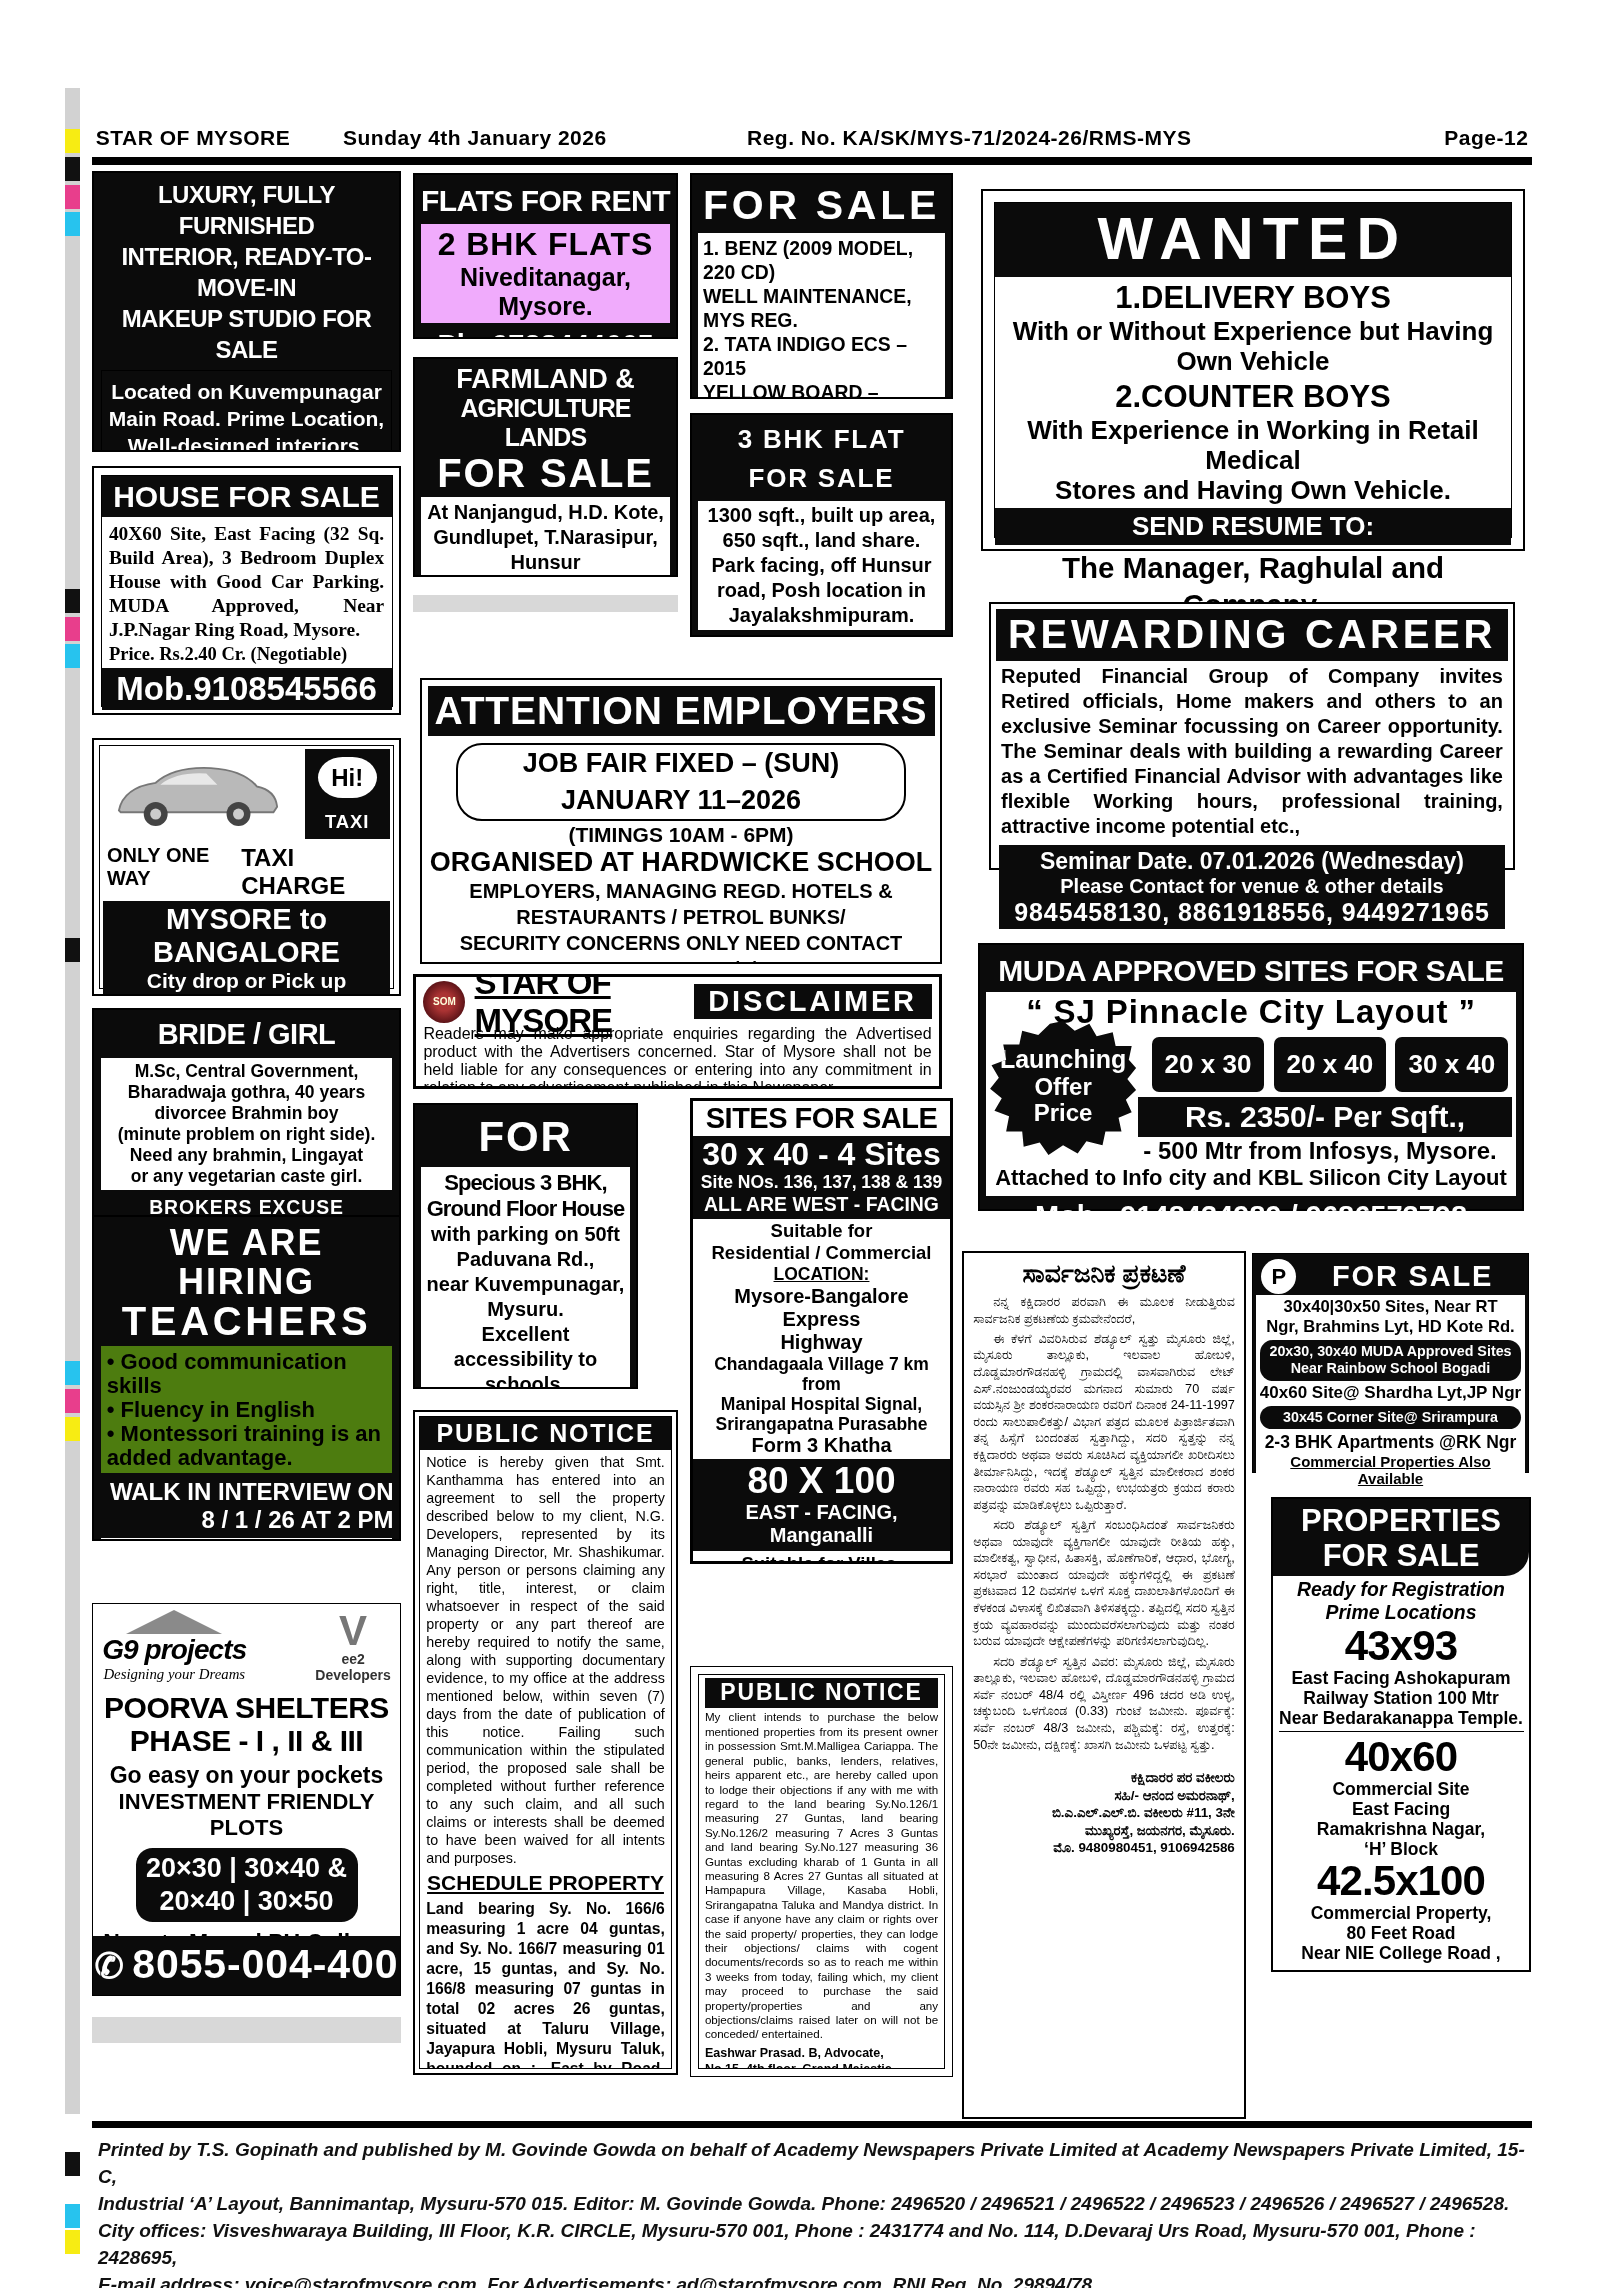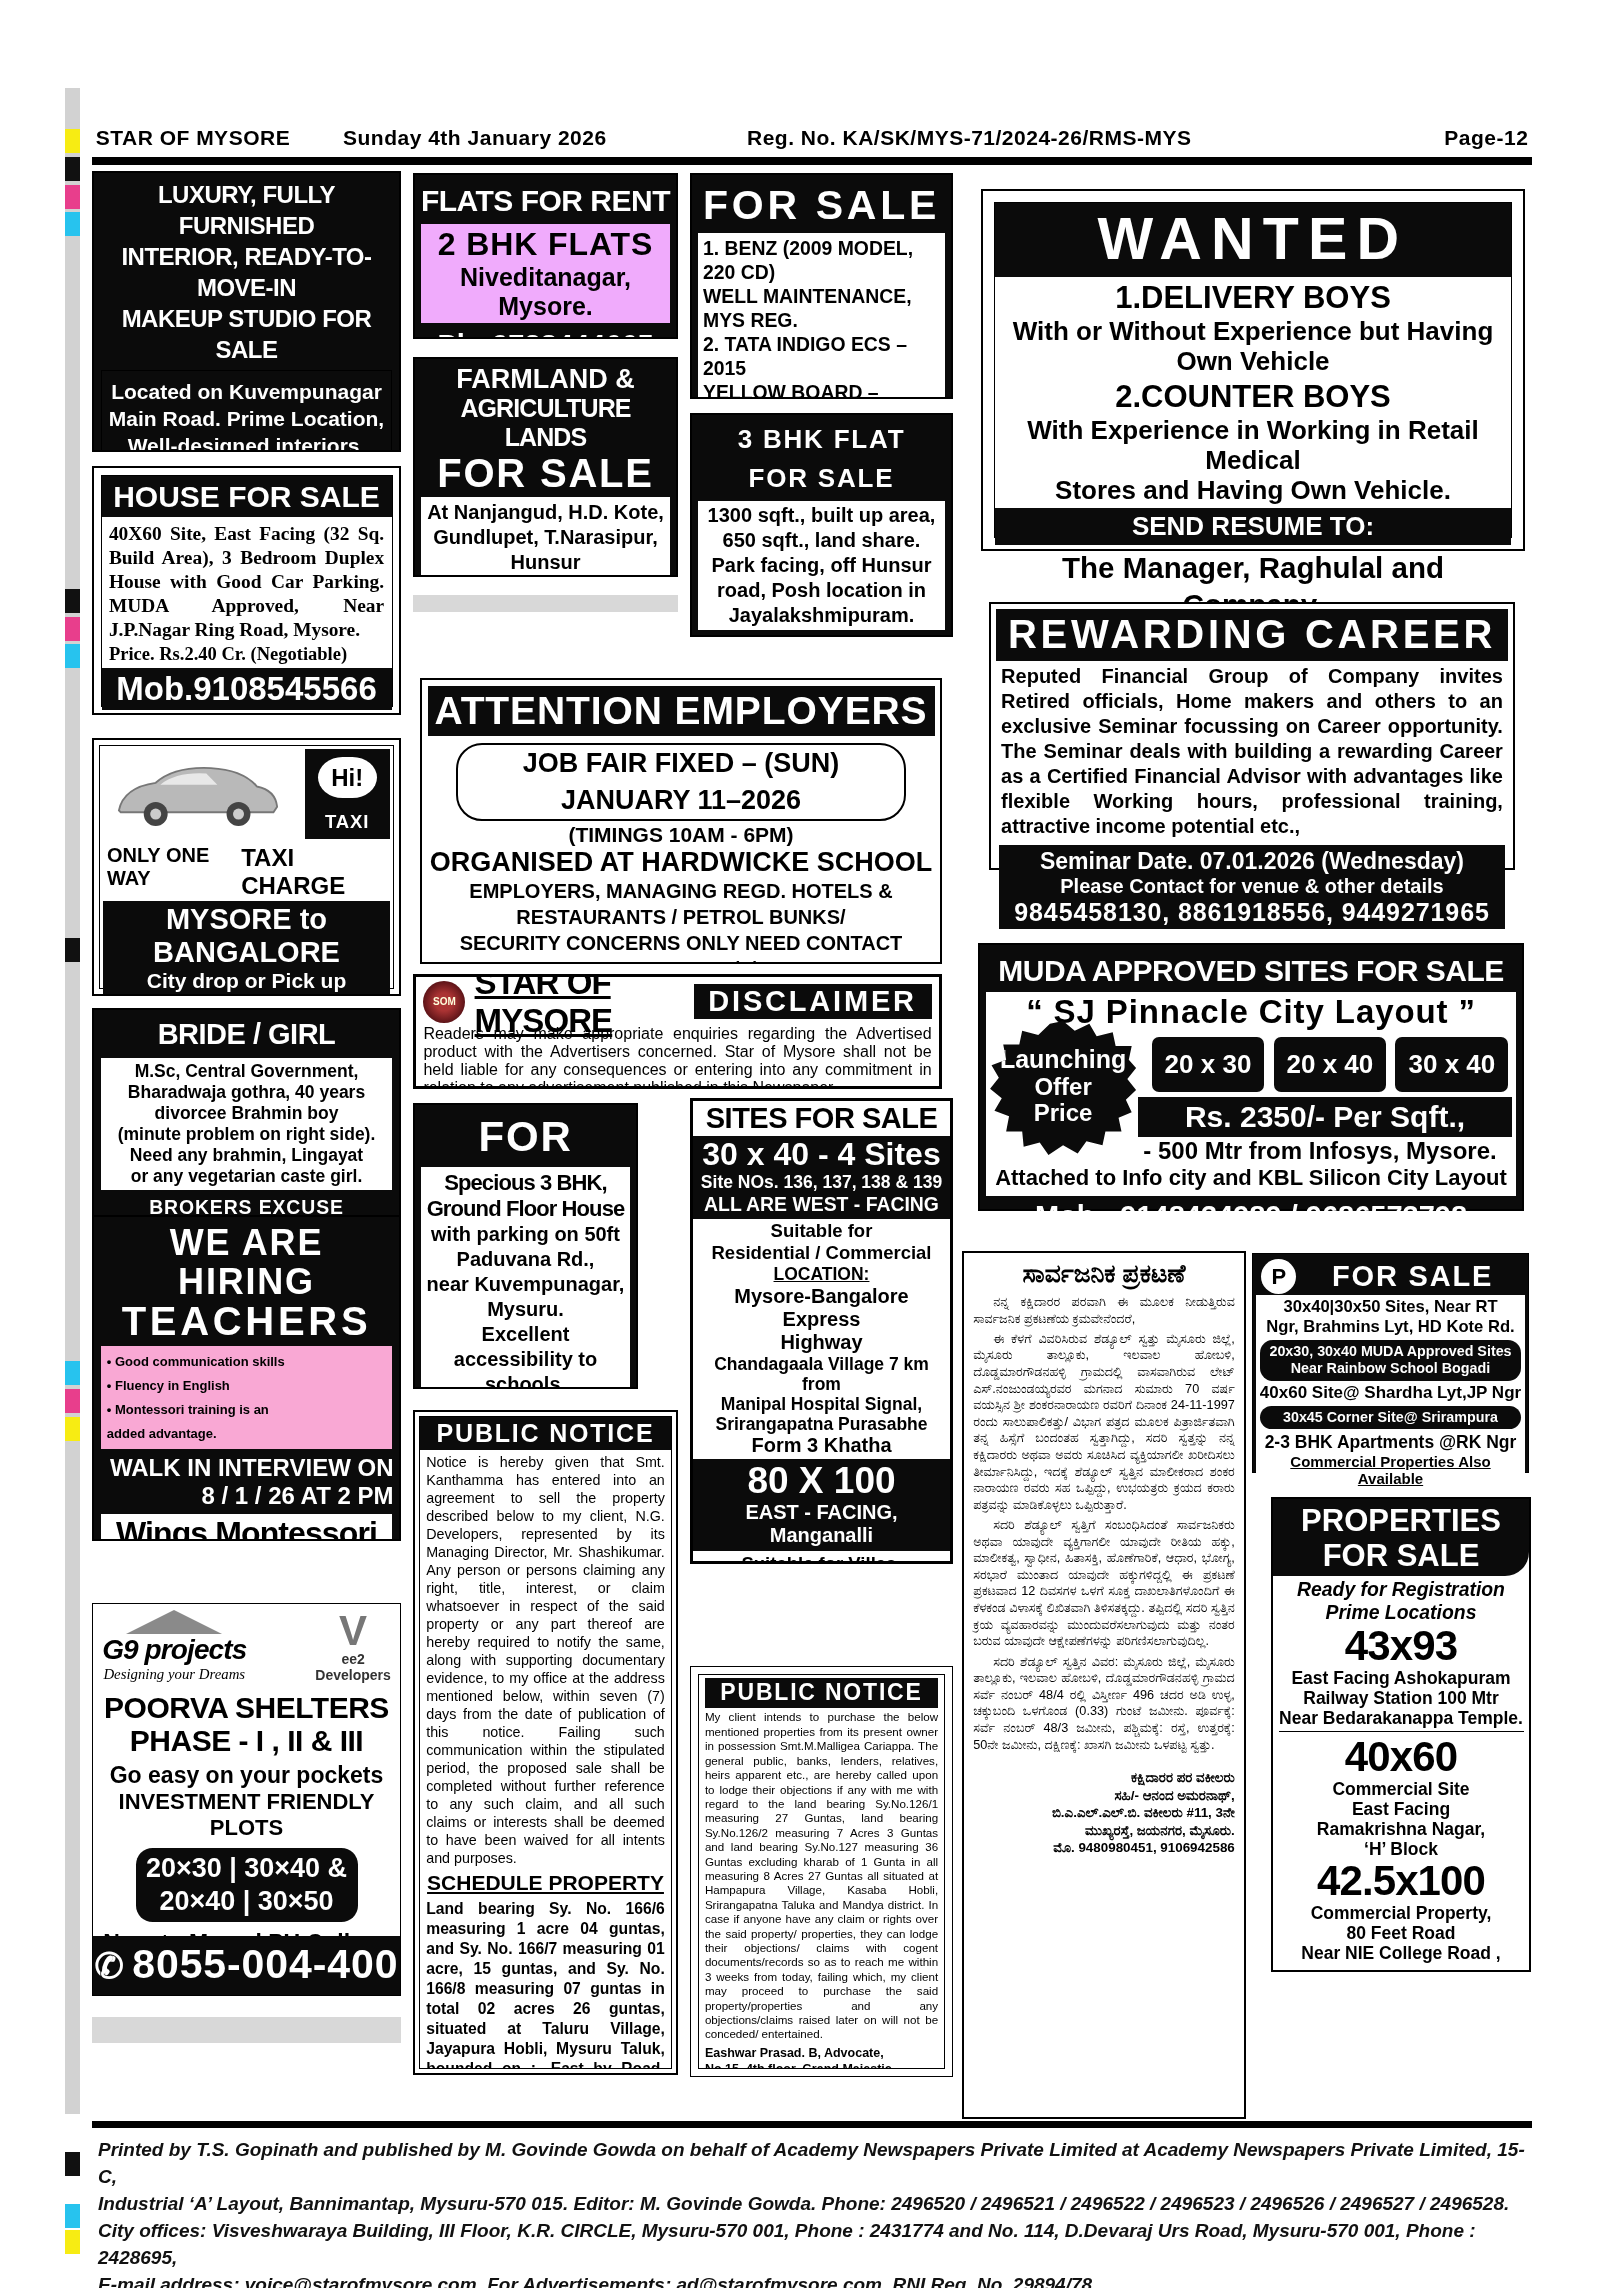--- a/index.html
+++ b/index.html
@@ -51,21 +51,21 @@
 
   .bride{left:92px;top:1008px;width:309px;height:222px;padding:4.6px;}
   .bride .t{font-size:29px;height:39px;line-height:39px;letter-spacing:-0.5px;}
   .bride .body{background:#fff;color:#000;margin:4.6px 2.8px;padding:2.8px 1.8px;font-weight:bold;font-size:17.5px;line-height:21px;}
   .bride .brok{font-size:19.4px;letter-spacing:0.9px;padding-top:1.8px;}
   .bride .ph{font-size:31px;line-height:37px;}
 
   .teachers{left:92px;top:1215px;width:309px;height:326px;padding:5.5px;}
   .teachers .t1{font-size:36px;line-height:39px;letter-spacing:1.8px;}
   .teachers .t2{font-size:40px;line-height:41px;letter-spacing:3.7px;}
-  .teachers .bl{background:#f9a8d4;color:#000;margin:4.6px 1.8px;padding:3.7px 5.5px;font-weight:bold;font-size:13px;line-height:24px;text-align:left;}
+  .teachers .bl{background:#4d7c0f;color:#000;margin:4.6px 1.8px;padding:3.7px 5.5px;font-weight:bold;font-size:22px;line-height:24px;text-align:left;}
   .teachers .walk{font-size:24px;line-height:28px;text-align:right;}
   .teachers .school{background:#fff;color:#000;margin:3.7px 1.8px;padding:1.8px;}
   .teachers .sn{font-size:32px;line-height:35px;letter-spacing:-0.9px;}
 
   .g9{left:92px;top:1603px;width:309px;height:393px;border:1.8px solid #000;}
   .g9 .logos{display:flex;justify-content:space-between;padding:5.5px 9.2px 0;height:81px;}
   .g9logo .roof{width:0;height:0;border-left:48px solid transparent;border-right:48px solid transparent;
                 border-bottom:24px solid #8a8a8a;margin:0 auto;}
   .g9logo .nm{font-size:28px;font-weight:bold;font-style:italic;letter-spacing:-0.9px;}
   .g9logo .tag{font-family:"Liberation Serif",serif;font-style:italic;font-size:14.8px;}

